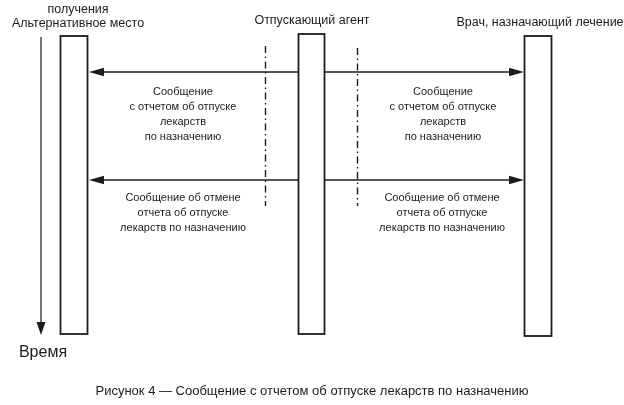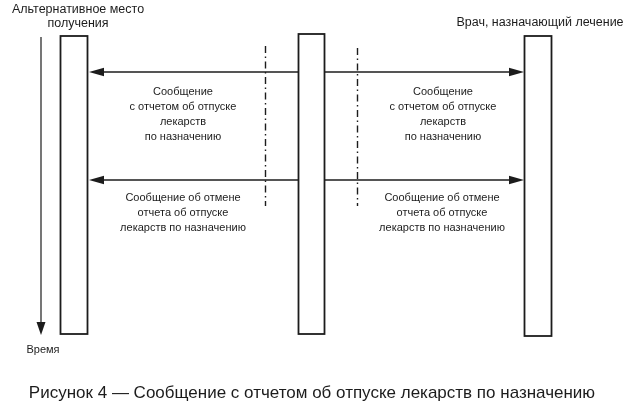--- a/index.html
+++ b/index.html
@@ -36,30 +36,30 @@
     line-height: 15px;
     color: #1c1c1c;
   }
   .mlabel span { display: block; }
   .time-label {
     position: absolute;
     left: 18px;
     top: 343px;
     width: 50px;
     text-align: center;
-    font-size: 11px;
+    font-size: 16px;
     color: #1c1c1c;
   }
   .caption {
     position: absolute;
     left: 0;
     top: 383px;
     width: 624px;
     text-align: center;
-    font-size: 17px;
+    font-size: 13px;
     color: #1c1c1c;
   }
 </style>
 </head>
 <body>
 
 <div class="stage">
 
   <svg width="624" height="405" viewBox="0 0 624 405">
 
@@ -80,22 +80,25 @@
     <polygon points="524,72 509,67.7 509,76.3" fill="#1c1c1c"></polygon>
 
     <line x1="97" y1="180" x2="298" y2="180" stroke="#1c1c1c" stroke-width="1.6"></line>
     <polygon points="89,180 104,175.7 104,184.3" fill="#1c1c1c"></polygon>
 
     <line x1="325" y1="180" x2="516" y2="180" stroke="#1c1c1c" stroke-width="1.6"></line>
     <polygon points="524,180 509,175.7 509,184.3" fill="#1c1c1c"></polygon>
   </svg>
 
   <div class="plabel" style="left:0px; top:2px; width:156px;">
+    <span>получения</span>
     <span>Альтернативное место</span>
-    <span>получения</span>
+  </div>
+  <div class="plabel" style="left:232px; top:13px; width:160px;">
+    <span>Отпускающий агент</span>
   </div>
   <div class="plabel" style="left:450px; top:15px; width:180px;">
     <span>Врач, назначающий лечение</span>
   </div>
 
   <div class="mlabel" style="left:103px; top:84px; width:160px;">
     <span>Сообщение</span>
     <span>с отчетом об отпуске</span>
     <span>лекарств</span>
     <span>по назначению</span>

